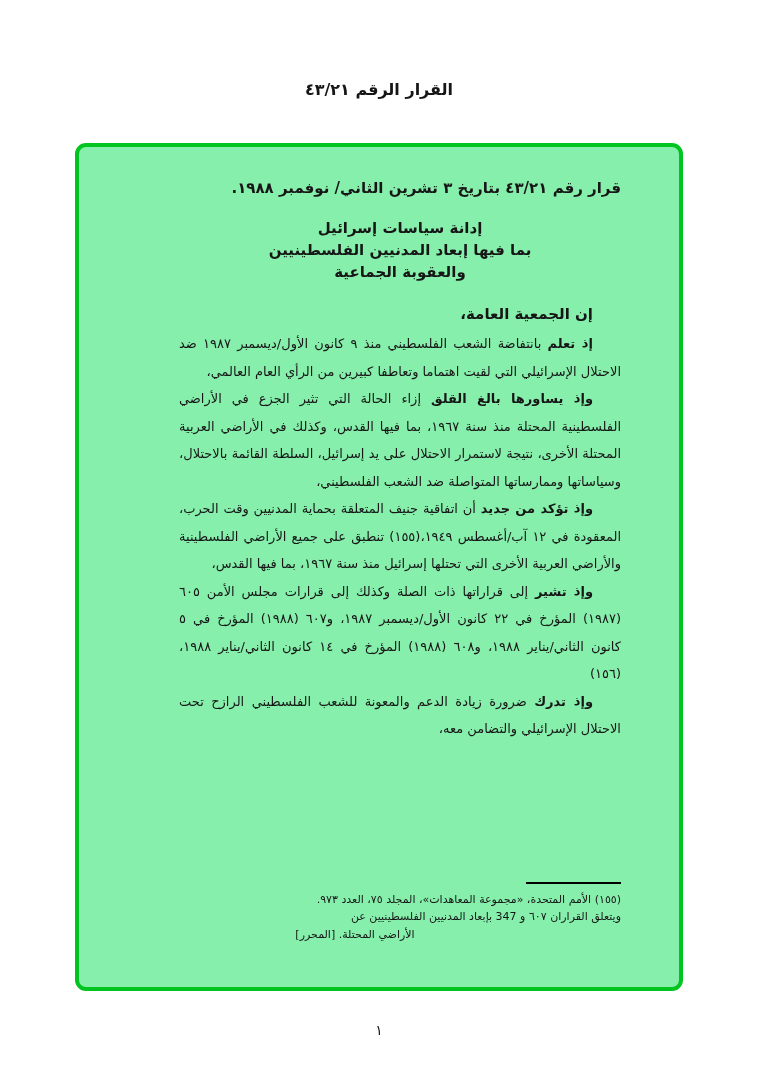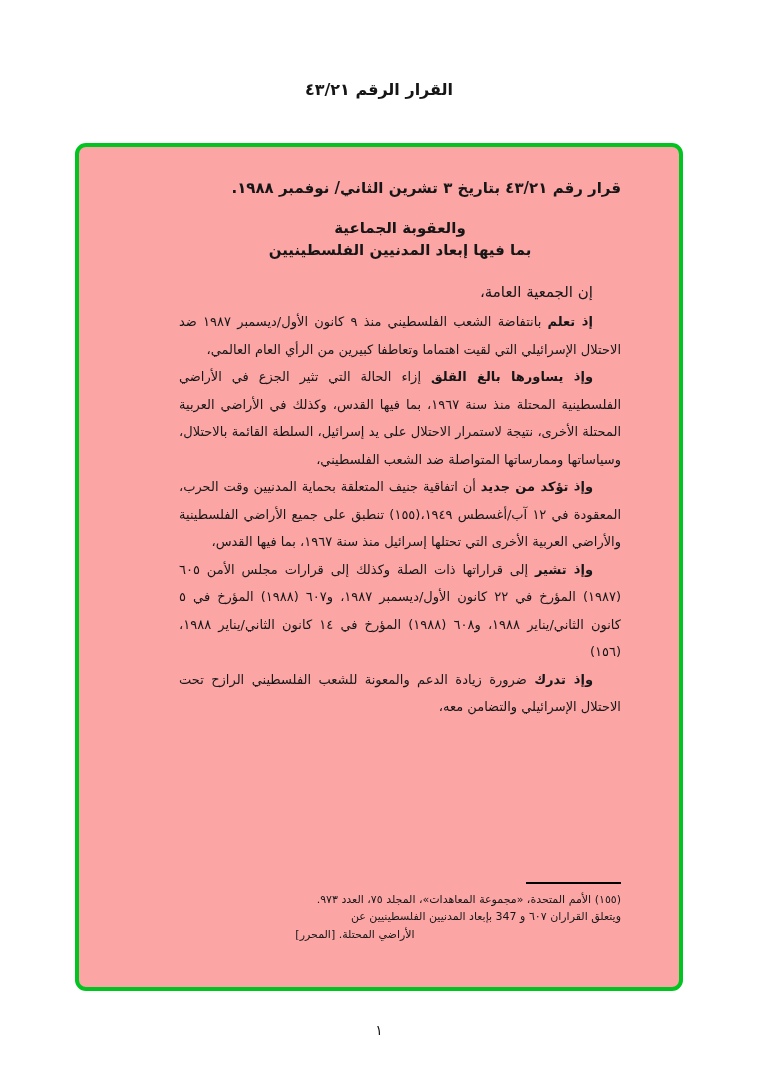--- a/index.html
+++ b/index.html
@@ -23,21 +23,21 @@
   .hdr-title { font-size: 16px; font-weight: bold; letter-spacing: 0; }
   .hdr-source { font-size: 9.5px; margin-top: 6px; color: #1c1c1c; }
 
   
   .doc-frame {
     position: absolute;
     left: 75px; top: 143px;
     width: 608px; height: 848px;
     border: 4px solid #00c41f;
     border-radius: 11px;
-    background: #fca5a5;
+    background: #86efac;
     padding-left: 48px;
   }
   .doc-content {
     position: absolute;
     top: 0; bottom: 0; left: 0; right: 0;
     padding: 32px 58px 0 100px;
     direction: rtl;
     text-align: right;
   }
   .doc-title {
@@ -46,21 +46,21 @@
     margin-bottom: 20px;
   }
   .doc-subtitle {
     text-align: center;
     font-weight: bold;
     font-size: 15px;
     line-height: 22px;
     margin-bottom: 18px;
   }
   .doc-opening {
-    font-weight: normal;
+    font-weight: bold;
     font-size: 15px;
     line-height: 27px;
     text-indent: 28px;
     margin-bottom: 2px;
   }
   .para {
     font-size: 13px;
     line-height: 27.5px;
     text-align: justify;
     text-indent: 28px;
@@ -102,22 +102,23 @@
   <div class="page-header">
     <div class="hdr-title">القرار الرقم ٤٣/٢١</div>
   </div>
 
   <div class="doc-frame">
     <div class="doc-content">
 
       <div class="doc-title">قرار رقم ٤٣/٢١ بتاريخ ٣ تشرين الثاني/ نوفمبر ١٩٨٨.</div>
 
       <div class="doc-subtitle">
+        <div>إدانة سياسات إسرائيل</div>
+        <div>بما فيها إبعاد المدنيين الفلسطينيين</div>
         <div>والعقوبة الجماعية</div>
-        <div>بما فيها إبعاد المدنيين الفلسطينيين</div>
       </div>
 
       <div class="doc-opening">إن الجمعية العامة،</div>
 
       <p class="para"><span class="lead">إذ تعلم</span><span> بانتفاضة الشعب الفلسطيني منذ ٩ كانون الأول/ديسمبر ١٩٨٧ ضد الاحتلال الإسرائيلي التي لقيت اهتماما وتعاطفا كبيرين من الرأي العام العالمي،</span></p>
 
       <p class="para"><span class="lead">وإذ يساورها بالغ القلق</span><span> إزاء الحالة التي تثير الجزع في الأراضي الفلسطينية المحتلة منذ سنة ١٩٦٧، بما فيها القدس، وكذلك في الأراضي العربية المحتلة الأخرى، نتيجة لاستمرار الاحتلال على يد إسرائيل، السلطة القائمة بالاحتلال، وسياساتها وممارساتها المتواصلة ضد الشعب الفلسطيني،</span></p>
 
       <p class="para"><span class="lead">وإذ تؤكد من جديد</span><span> أن اتفاقية جنيف المتعلقة بحماية المدنيين وقت الحرب، المعقودة في ١٢ آب/أغسطس ١٩٤٩،(١٥٥) تنطبق على جميع الأراضي الفلسطينية والأراضي العربية الأخرى التي تحتلها إسرائيل منذ سنة ١٩٦٧، بما فيها القدس،</span></p>
 

